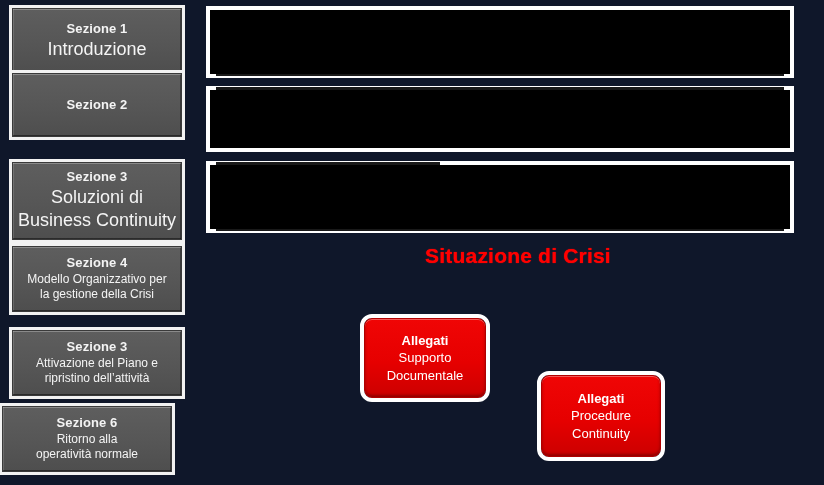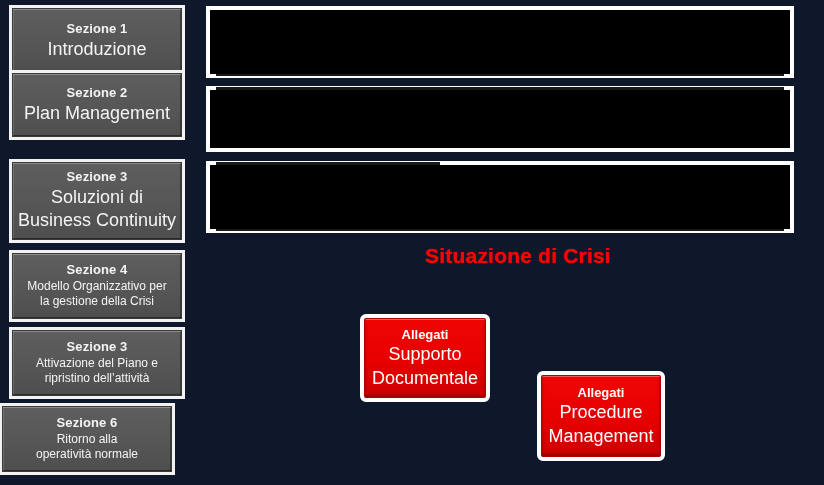--- a/index.html
+++ b/index.html
@@ -78,62 +78,61 @@
     text-shadow: 0 0 1px #ff0000;
   }
 
   
   .allegati-box {
     position: absolute;
     box-sizing: border-box;
     background: linear-gradient(180deg, #f00505 0%, #e60000 55%, #cc0000 100%);
     border: 1px solid #b00000;
     outline: 4px solid #ffffff;
-    border-radius: 2px;
+    border-radius: 8px;
     display: flex;
     flex-direction: column;
     align-items: center;
     justify-content: center;
     color: #ffffff;
     text-align: center;
     line-height: 1.32;
     box-shadow: inset 0 1px 0 rgba(255,255,255,0.35),
                 inset 0 -2px 3px rgba(0,0,0,0.30);
   }
   .allegati-title {
     font-weight: bold;
     font-size: 13px;
   }
   .allegati-line {
     font-weight: normal;
-    font-size: 18px;
+    font-size: 13px;
   }
 </style>
 </head>
 <body>
 
 <div id="canvas">
 
   <div class="section-box" style="left:12px; top:8px; width:170px; height:66px;">
     <div class="section-title">Sezione 1</div>
     <div class="section-sub">Introduzione</div>
   </div>
 
   <div class="section-box" style="left:12px; top:73px; width:170px; height:64px;">
     <div class="section-title">Sezione 2</div>
-    <div class="section-sub">Plan Management</div>
   </div>
 
   <div class="section-box" style="left:12px; top:162px; width:170px; height:78px;">
     <div class="section-title">Sezione 3</div>
     <div class="section-sub">Soluzioni di</div>
     <div class="section-sub">Business Continuity</div>
   </div>
 
-  <div class="section-box" style="left:12px; top:253px; width:170px; height:66px;">
+  <div class="section-box" style="left:12px; top:246px; width:170px; height:66px;">
     <div class="section-title">Sezione 4</div>
     <div class="section-sub small">Modello Organizzativo per</div>
     <div class="section-sub small">la gestione della Crisi</div>
   </div>
 
   <div class="section-box" style="left:12px; top:330px; width:170px; height:66px;">
     <div class="section-title">Sezione 3</div>
     <div class="section-sub small">Attivazione del Piano e</div>
     <div class="section-sub small">ripristino dell’attività</div>
   </div>
@@ -164,16 +163,16 @@
 
   <div class="allegati-box" style="left:364px; top:318px; width:122px; height:80px;">
     <div class="allegati-title">Allegati</div>
     <div class="allegati-line">Supporto</div>
     <div class="allegati-line">Documentale</div>
   </div>
 
   <div class="allegati-box" style="left:541px; top:375px; width:120px; height:82px;">
     <div class="allegati-title">Allegati</div>
     <div class="allegati-line">Procedure</div>
-    <div class="allegati-line">Management</div>
+    <div class="allegati-line">Continuity</div>
   </div>
 
 </div>
 
 </body></html>

